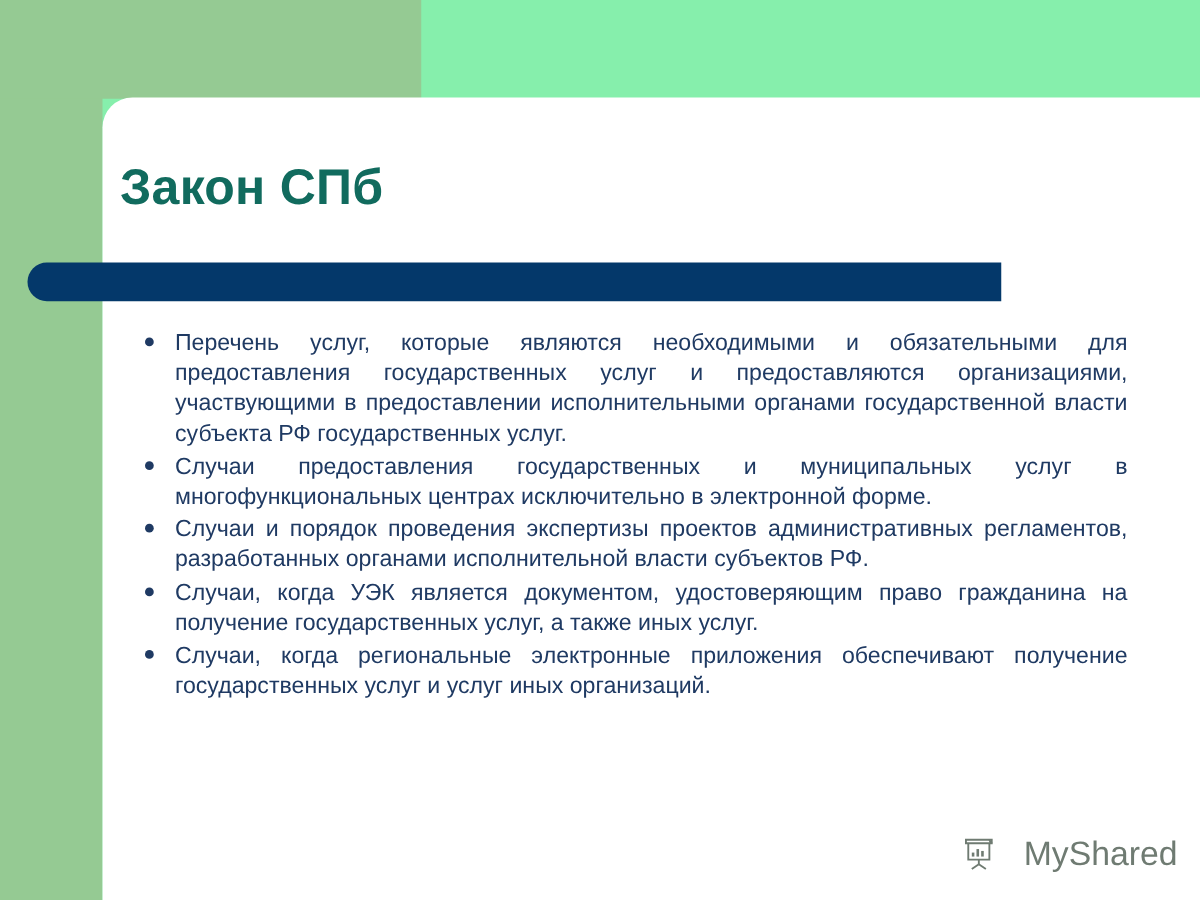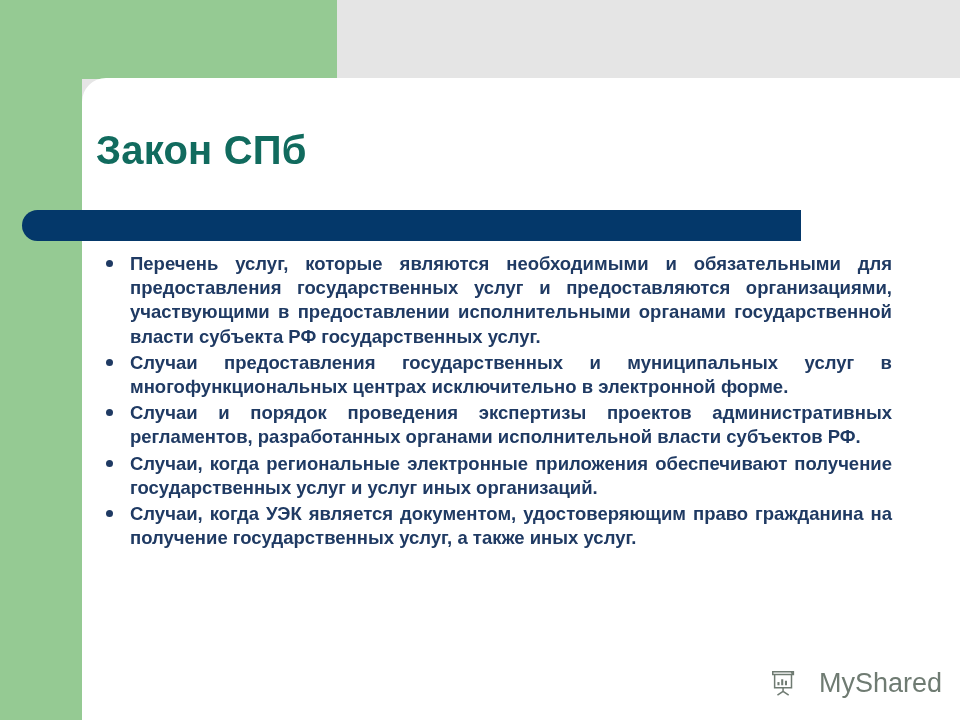--- a/index.html
+++ b/index.html
@@ -11,21 +11,21 @@
     height: 720px;
     background: #ffffff;
     font-family: "Liberation Sans", sans-serif;
     overflow: hidden;
   }
 
   .slide {
     position: relative;
     width: 960px;
     height: 720px;
-    background: #e5e5e5;
+    background: #86efac;
     overflow: hidden;
   }
 
   
   .green-left-strip {
     position: absolute;
     left: 0;
     top: 0;
     width: 82px;
     height: 720px;
@@ -76,24 +76,23 @@
     border-top-left-radius: 16px;
     border-bottom-left-radius: 16px;
   }
 
   
   .body-list {
     position: absolute;
     left: 100px;
     top: 250px;
     width: 790px;
-    margin: 2px;
+    margin: 12px;
     padding: 0;
     list-style: none;
-    font-weight: bold;
   }
   .bullet-item {
     position: relative;
     padding-left: 28px;
     margin: 0 0 2px 0;
     font-size: 18.5px;
     line-height: 24.2px;
     color: #1f3a63;
     text-align: justify;
     text-justify: inter-word;
@@ -150,25 +149,25 @@
     <li class="bullet-item">
       <span class="bullet-dot"></span>
       <span>Случаи предоставления государственных и муниципальных услуг в многофункциональных центрах исключительно в электронной форме.</span>
     </li>
     <li class="bullet-item">
       <span class="bullet-dot"></span>
       <span>Случаи и порядок проведения экспертизы проектов административных регламентов, разработанных органами исполнительной власти субъектов РФ.</span>
     </li>
     <li class="bullet-item">
       <span class="bullet-dot"></span>
-      <span>Случаи, когда региональные электронные приложения обеспечивают получение государственных услуг и услуг иных организаций.</span>
+      <span>Случаи, когда УЭК является документом, удостоверяющим право гражданина на получение государственных услуг, а также иных услуг.</span>
     </li>
     <li class="bullet-item">
       <span class="bullet-dot"></span>
-      <span>Случаи, когда УЭК является документом, удостоверяющим право гражданина на получение государственных услуг, а также иных услуг.</span>
+      <span>Случаи, когда региональные электронные приложения обеспечивают получение государственных услуг и услуг иных организаций.</span>
     </li>
   </ul>
 
   <div class="watermark">
     <svg class="watermark-icon" viewBox="0 0 32 32">
       <g fill="none" stroke="#6f7b72" stroke-width="1.6">
         <path d="M4 4 L26 4 L26 7 L4 7 Z"></path>
         <path d="M6 7 L6 21 L24 21 L24 7"></path>
         <path d="M15 21 L15 25"></path>
         <path d="M15 25 L9 29"></path>

